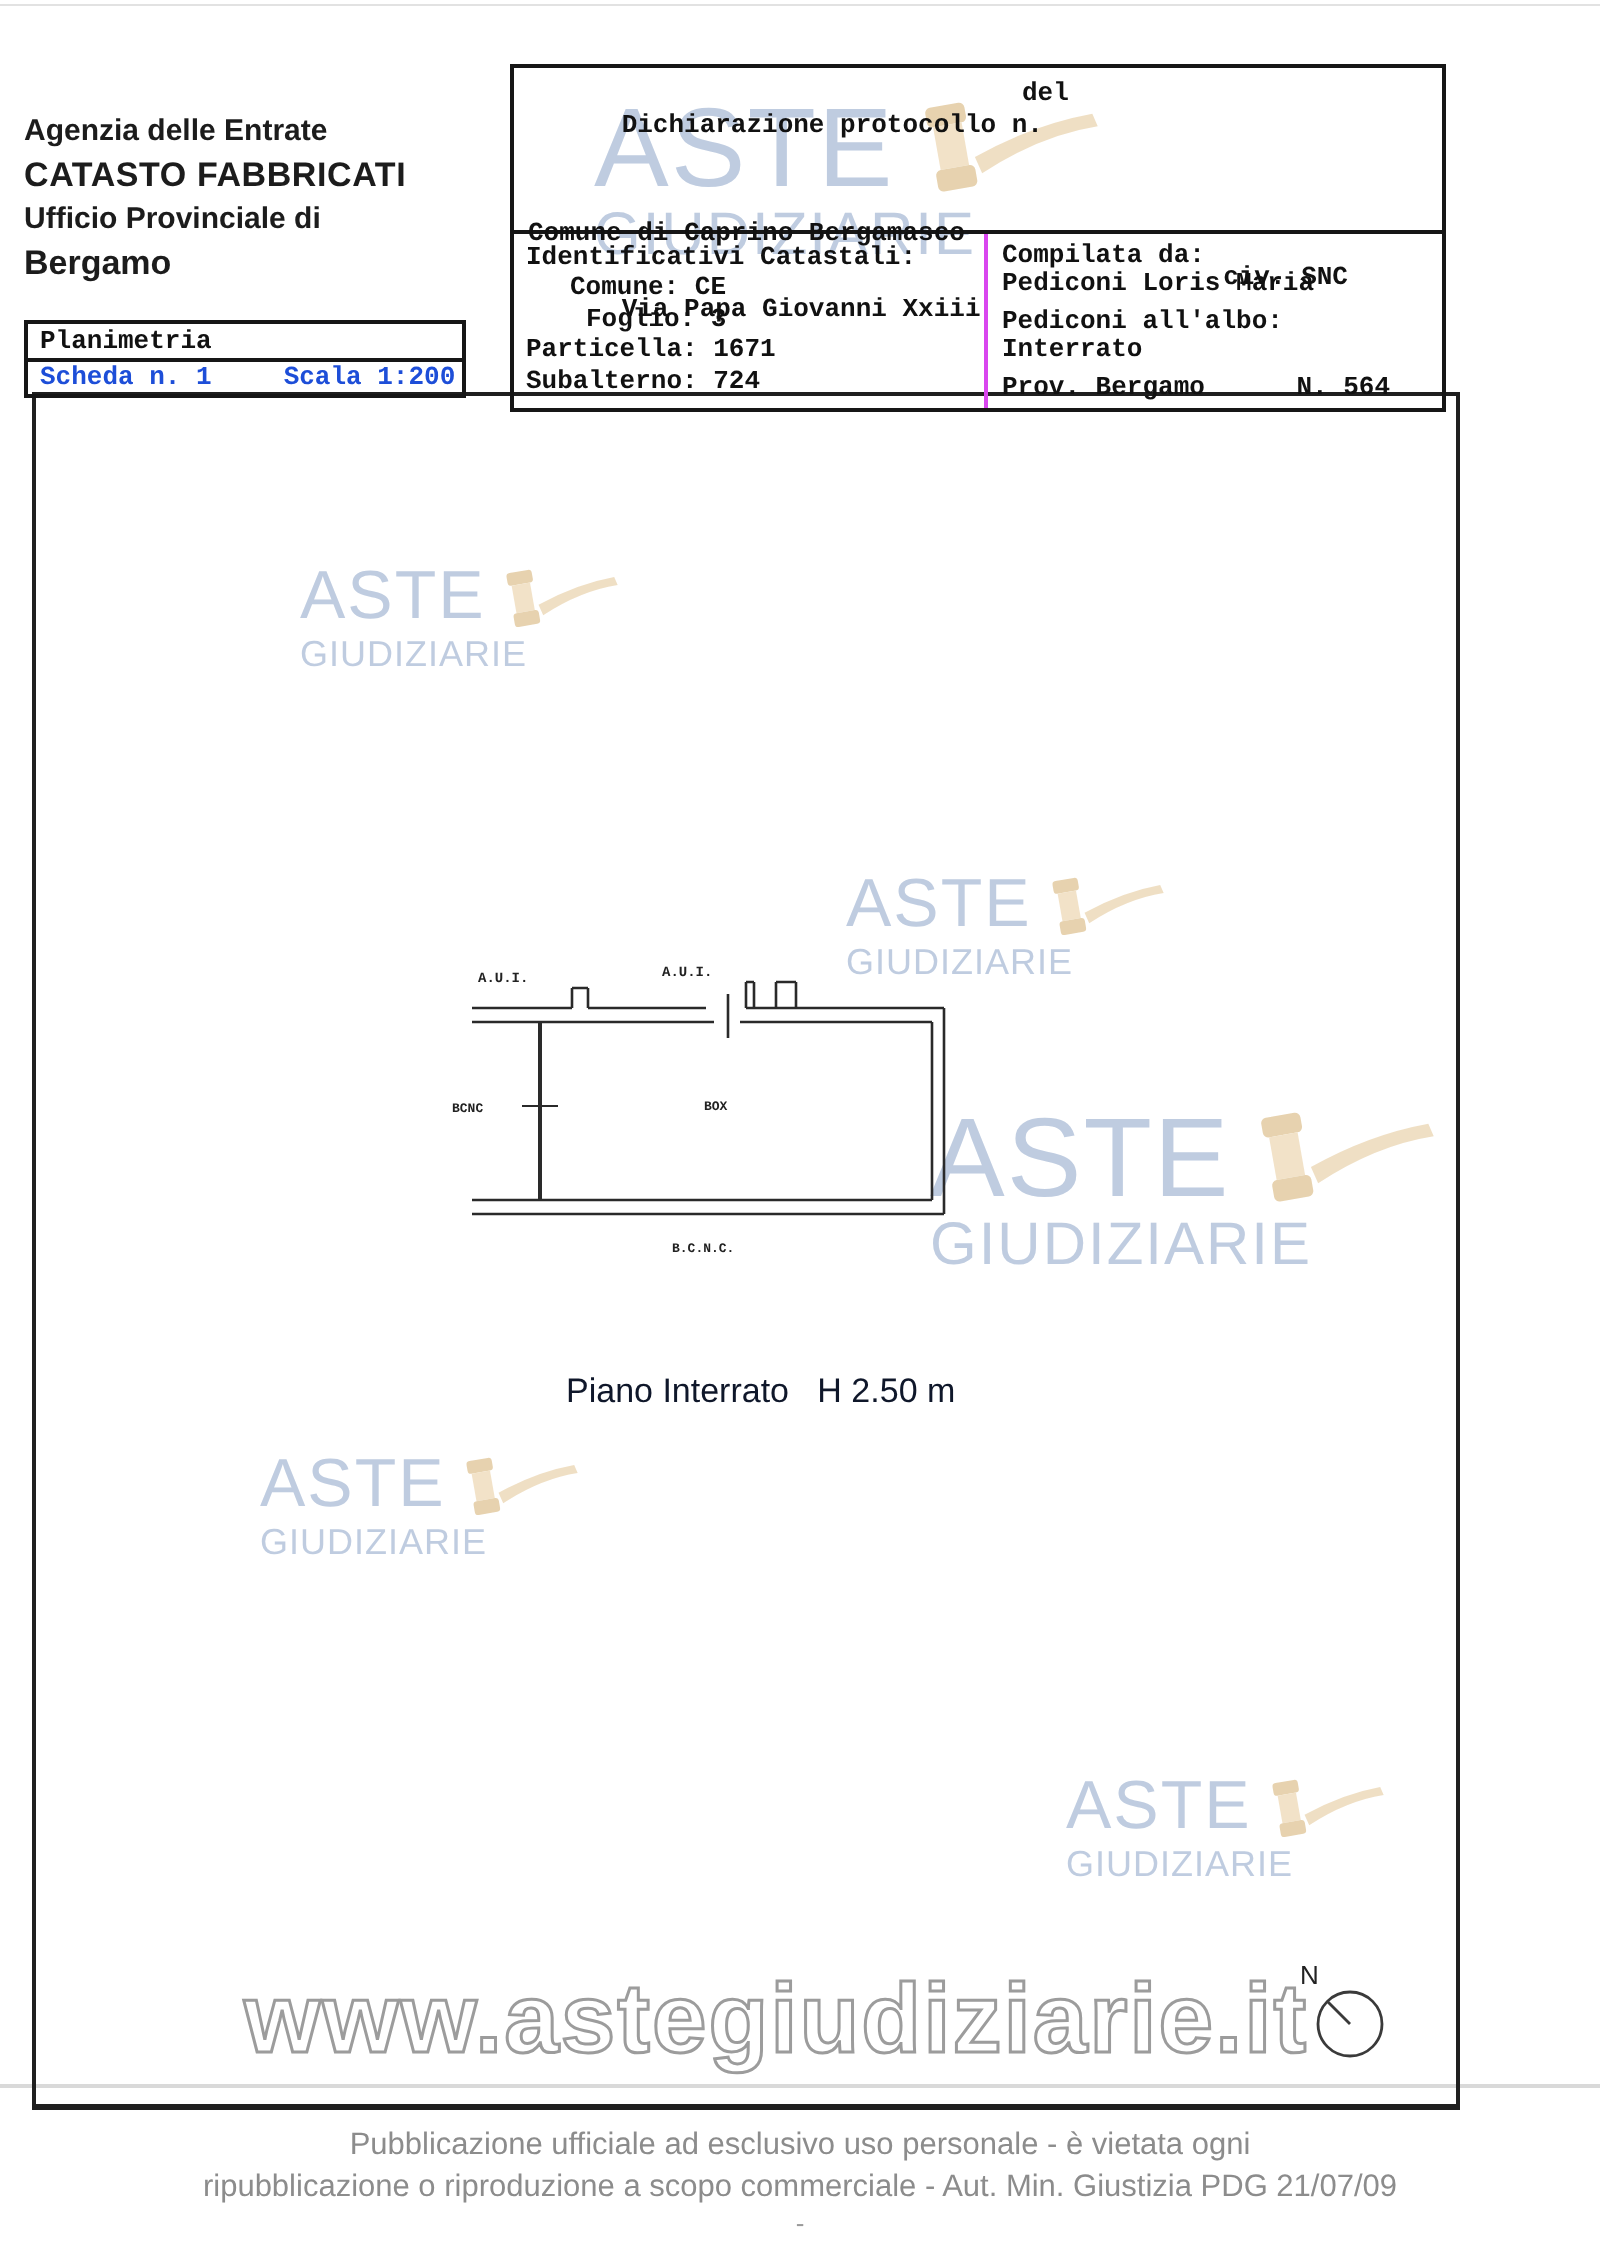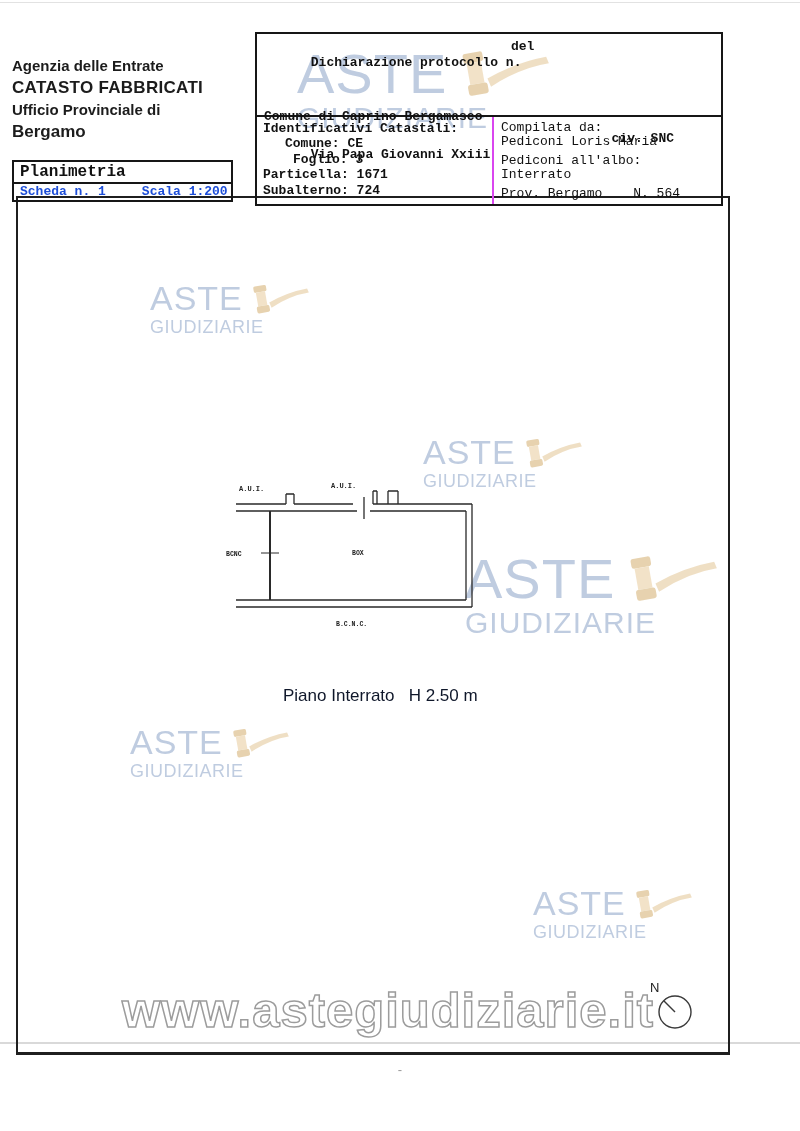--- a/index.html
+++ b/index.html
@@ -12,35 +12,35 @@
   .scan-line-top{position:absolute;left:0;top:2px;width:100%;height:1px;background:#e2e2e2;}
   .scan-line-bottom{position:absolute;left:0;top:1042px;width:100%;height:2px;background:#d9d9d9;}
   
   .agency{position:absolute;left:12px;top:55px;width:212px;text-align:left;color:#1c1c1c;}
   .agency .l1{font-size:15px;font-weight:700;line-height:22px;}
   .agency .l2{font-size:17px;font-weight:700;line-height:22px;letter-spacing:.3px;}
   .agency .l3{font-size:15px;font-weight:700;line-height:22px;}
   .agency .l4{font-size:17px;font-weight:700;line-height:22px;}
   
   .plan-card{position:absolute;left:12px;top:160px;width:217px;border:2px solid #161616;background:transparent;z-index:2;}
-  .plan-card .r1{font-size:16px;font-weight:700;padding:1px 0 1px 6px;border-bottom:2px solid #161616;color:#111;}
+  .plan-card .r1{font-size:13px;font-weight:700;padding:1px 0 1px 6px;border-bottom:2px solid #161616;color:#111;}
   .plan-card .r2{font-size:13px;font-weight:700;padding:0 0 1px 6px;color:#1d4ed8;display:flex;}
   .plan-card .r2 .scale{margin-left:36px;}
   
   .decl{position:absolute;left:255px;top:32px;width:464px;border:2px solid #161616;color:#111;z-index:2;}
   .decl .upper{position:relative;height:71px;padding:5px 7px;font-size:13px;font-weight:700;border-bottom:2px solid #161616;}
   .decl .upper .line{position:relative;line-height:16px;margin-bottom:6px;white-space:pre;}
   .decl .upper .del{position:absolute;left:247px;top:0;}
   .decl .upper .civ{position:absolute;right:40px;top:0;}
   .decl .lower{display:flex;}
   .decl .cell-left{width:225px;border-right:2px solid #d946ef;padding:4px 4px 3px 6px;font-size:13px;font-weight:700;}
   .decl .cell-left div{line-height:15.4px;white-space:pre;}
   .decl .cell-left .ind1{padding-left:22px;}
   .decl .cell-left .ind2{padding-left:30px;}
-  .decl .cell-right{flex:1;position:relative;padding:4px 21px 3px 7px;font-size:13px;font-weight:400;}
+  .decl .cell-right{flex:1;position:relative;padding:4px 6px 3px 7px;font-size:13px;font-weight:700;}
   .decl .cell-right .tight{line-height:14px;}
   .decl .cell-right .gap{height:5px;}
   .decl .cell-right .prov-row{position:relative;line-height:15px;margin-top:4px;}
   .decl .cell-right .num{position:absolute;right:20px;top:0;}
   
   .frame{position:absolute;left:16px;top:196px;width:710px;height:854px;
     border:2px solid #1f1f1f;border-bottom-width:3px;z-index:1;}
   
   .floorplan{position:absolute;left:220px;top:468px;z-index:2;}
   .caption{position:absolute;left:283px;top:686px;font-size:17px;color:#0f172a;white-space:pre;z-index:2;}
@@ -246,14 +246,16 @@
 
 <div class="compass">
   <div class="n">N</div>
   <svg width="38" height="38" viewBox="0 0 38 38">
     <circle cx="19" cy="19" r="16" fill="none" stroke="#3a3a3a" stroke-width="1.4"></circle>
     <line x1="19" y1="19" x2="8" y2="8" stroke="#3a3a3a" stroke-width="1.4"></line>
   </svg>
 </div>
 
 <div class="footer">
+  <div>Pubblicazione ufficiale ad esclusivo uso personale - è vietata ogni</div>
+  <div>ripubblicazione o riproduzione a scopo commerciale - Aut. Min. Giustizia PDG 21/07/09</div>
   <div class="dash">-</div>
 </div>
 
 </body></html>

